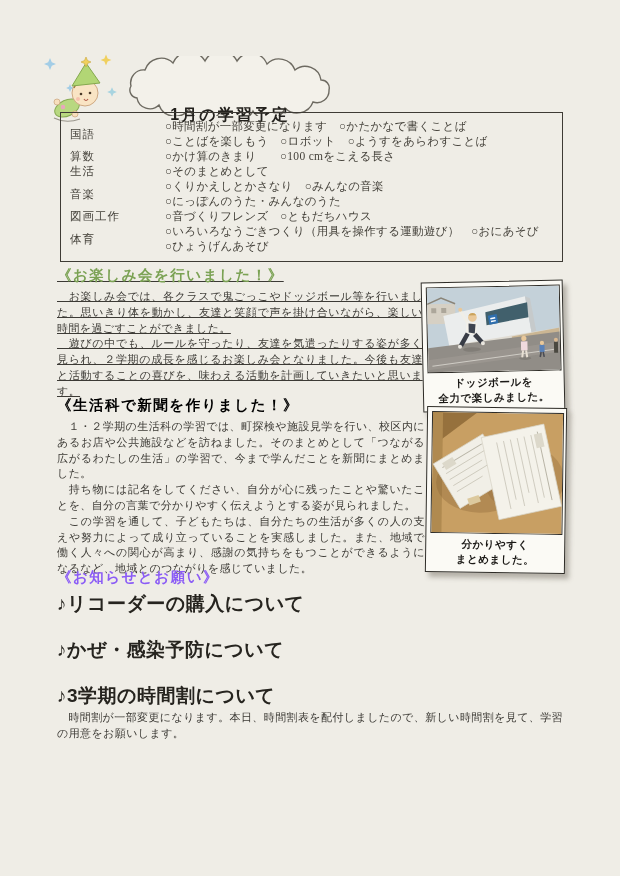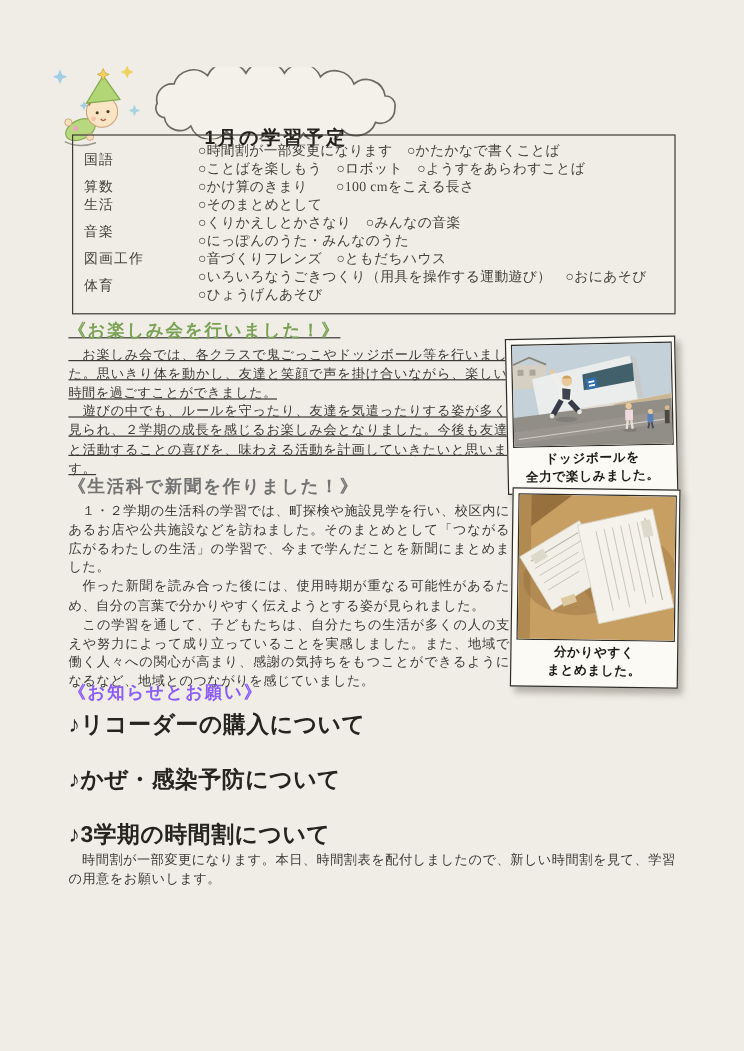--- a/index.html
+++ b/index.html
@@ -35,21 +35,21 @@
   .sec{position:absolute;left:57px;}
   .sec h2{
     margin:0 0 4px 0;font-family:"Liberation Sans","DejaVu Sans",sans-serif;
     font-weight:bold;font-size:14.5px;letter-spacing:1.5px;
   }
   .sec p{margin:0;font-size:11px;line-height:15.8px;text-align:justify;letter-spacing:0.4px;}
   .sec1{top:266px;width:366px;text-decoration:underline;}
   .sec2{top:396px;width:368px;}
   .sec3{top:568px;width:506px;}
   .h-green{color:#7ba254;}
-  .h-orange{color:#737373;}
+  .h-orange{color:#000000;}
   .h-blue{color:#8b5cf6;}
   .notice-title{
     margin:20px 0 1px 0;font-family:"Liberation Sans","DejaVu Sans",sans-serif;
     font-weight:bold;font-size:19px;letter-spacing:0.5px;color:#26241f;
   }
   .sec3 .notice-title:first-of-type{margin-top:2px;}
   
   .photo-box{
     position:absolute;background:#fbfaf5;border:1px solid #2e2c27;
     padding:4px;box-sizing:border-box;
@@ -148,21 +148,21 @@
 
   <section class="sec sec1">
     <h2 class="h-green">《お楽しみ会を行いました！》</h2>
     <p>　お楽しみ会では、各クラスで鬼ごっこやドッジボール等を行いました。思いきり体を動かし、友達と笑顔で声を掛け合いながら、楽しい時間を過ごすことができました。</p>
     <p>　遊びの中でも、ルールを守ったり、友達を気遣ったりする姿が多く見られ、２学期の成長を感じるお楽しみ会となりました。今後も友達と活動することの喜びを、味わえる活動を計画していきたいと思います。</p>
   </section>
 
   <section class="sec sec2">
     <h2 class="h-orange">《生活科で新聞を作りました！》</h2>
     <p>　１・２学期の生活科の学習では、町探検や施設見学を行い、校区内にあるお店や公共施設などを訪ねました。そのまとめとして「つながる広がるわたしの生活」の学習で、今まで学んだことを新聞にまとめました。</p>
-    <p>　作った新聞を読み合った後には、使用時期が重なる可能性があるため、自分の言葉で分かりやすく伝えようとする姿が見られました。</p>
+    <p>　持ち物には記名をしてください、自分が心に残ったことや驚いたことを、自分の言葉で分かりやすく伝えようとする姿が見られました。</p>
     <p>　この学習を通して、子どもたちは、自分たちの生活が多くの人の支えや努力によって成り立っていることを実感しました。また、地域で働く人々への関心が高まり、感謝の気持ちをもつことができるようになるなど、地域とのつながりを感じていました。</p>
   </section>
 
   <section class="sec sec3">
     <h2 class="h-blue">《お知らせとお願い》</h2>
     <h3 class="notice-title">♪リコーダーの購入について</h3>
     <h3 class="notice-title">♪かぜ・感染予防について</h3>
     <h3 class="notice-title">♪3学期の時間割について</h3>
     <p>　時間割が一部変更になります。本日、時間割表を配付しましたので、新しい時間割を見て、学習の用意をお願いします。</p>
   </section>

